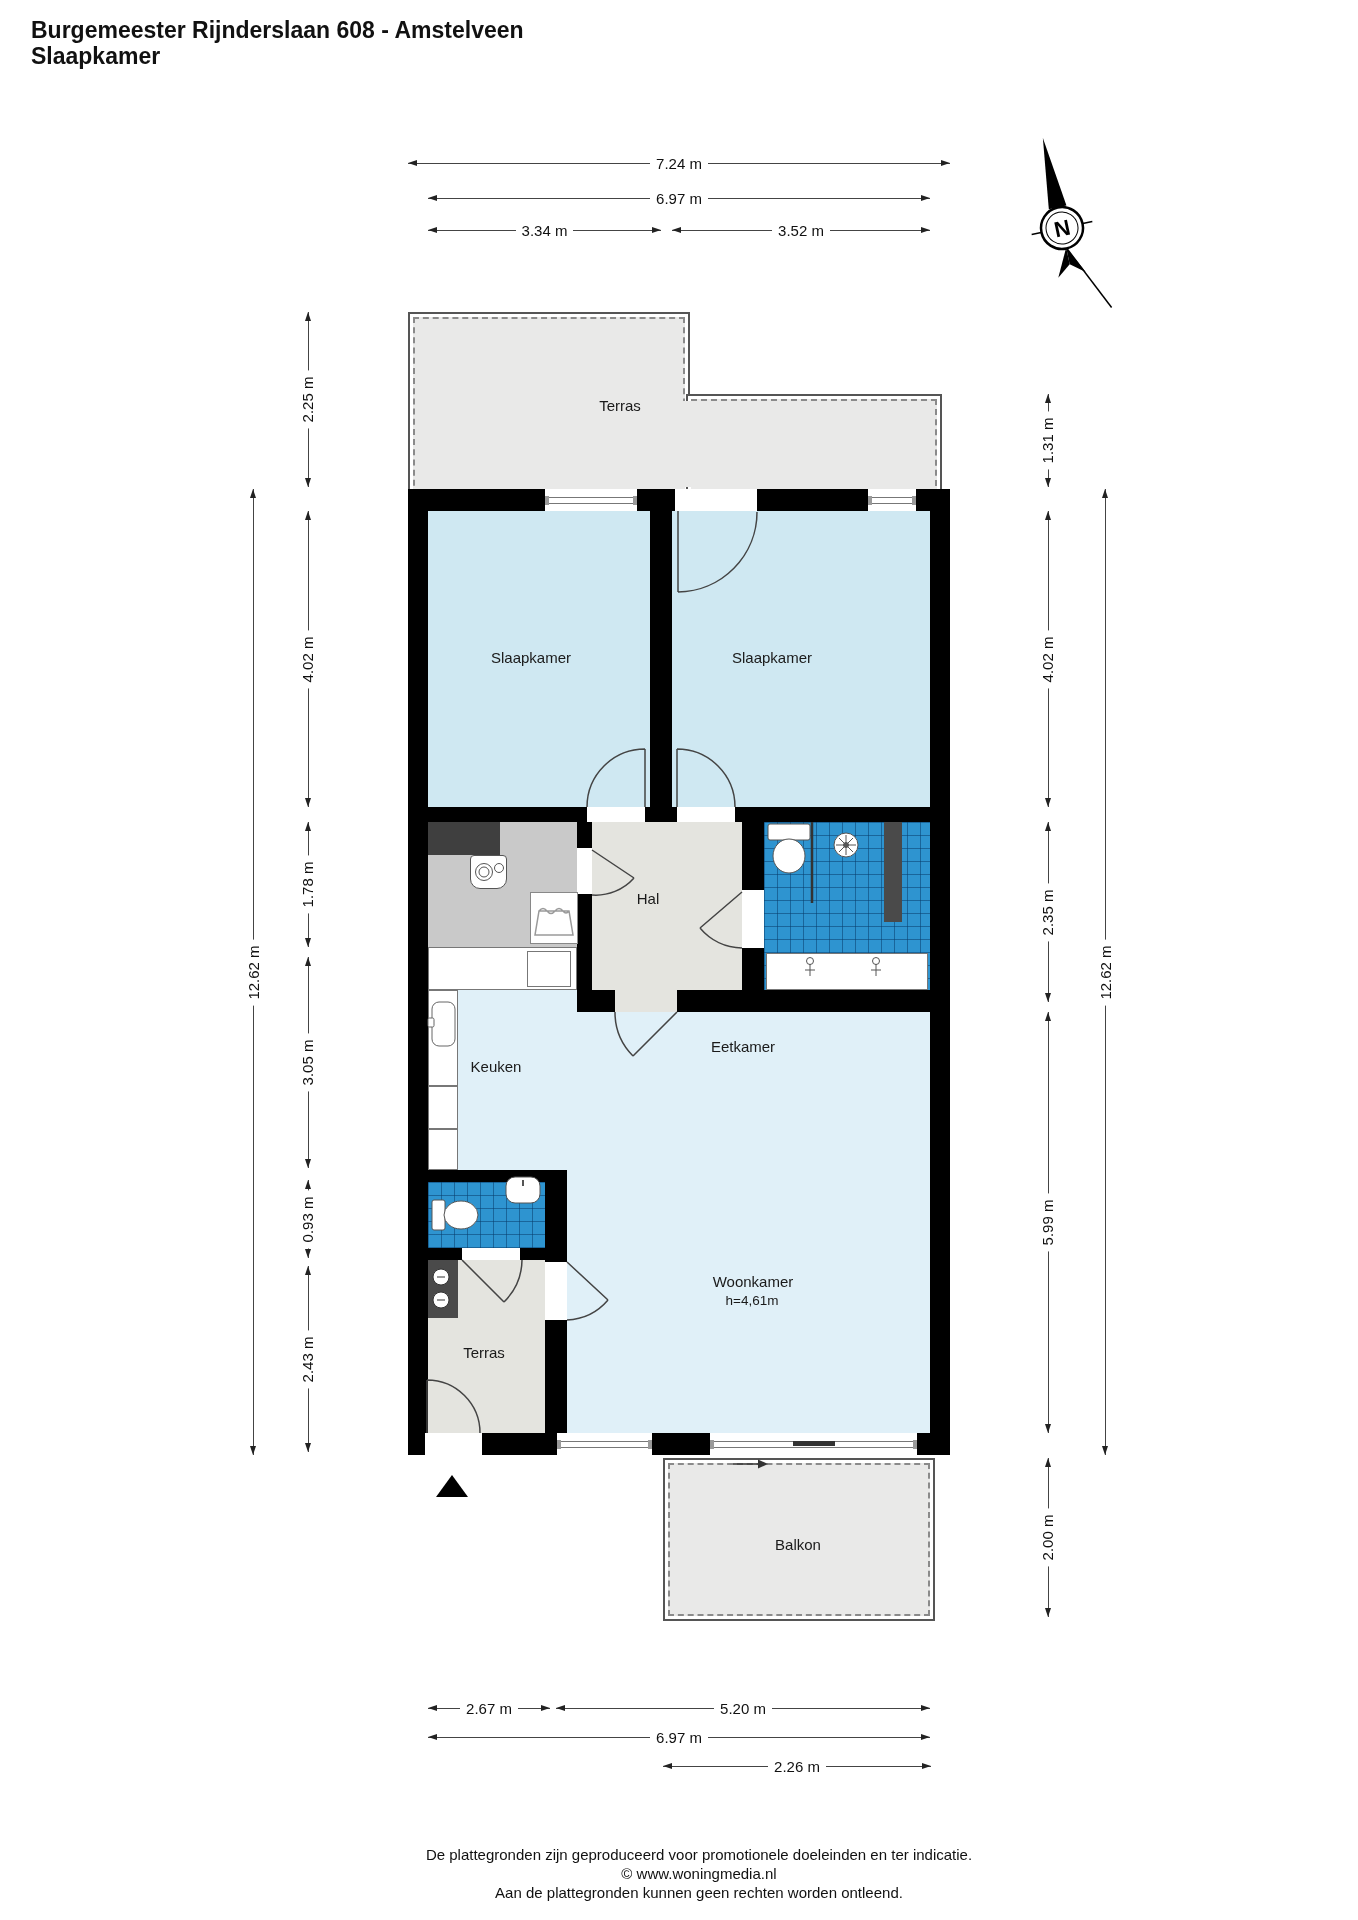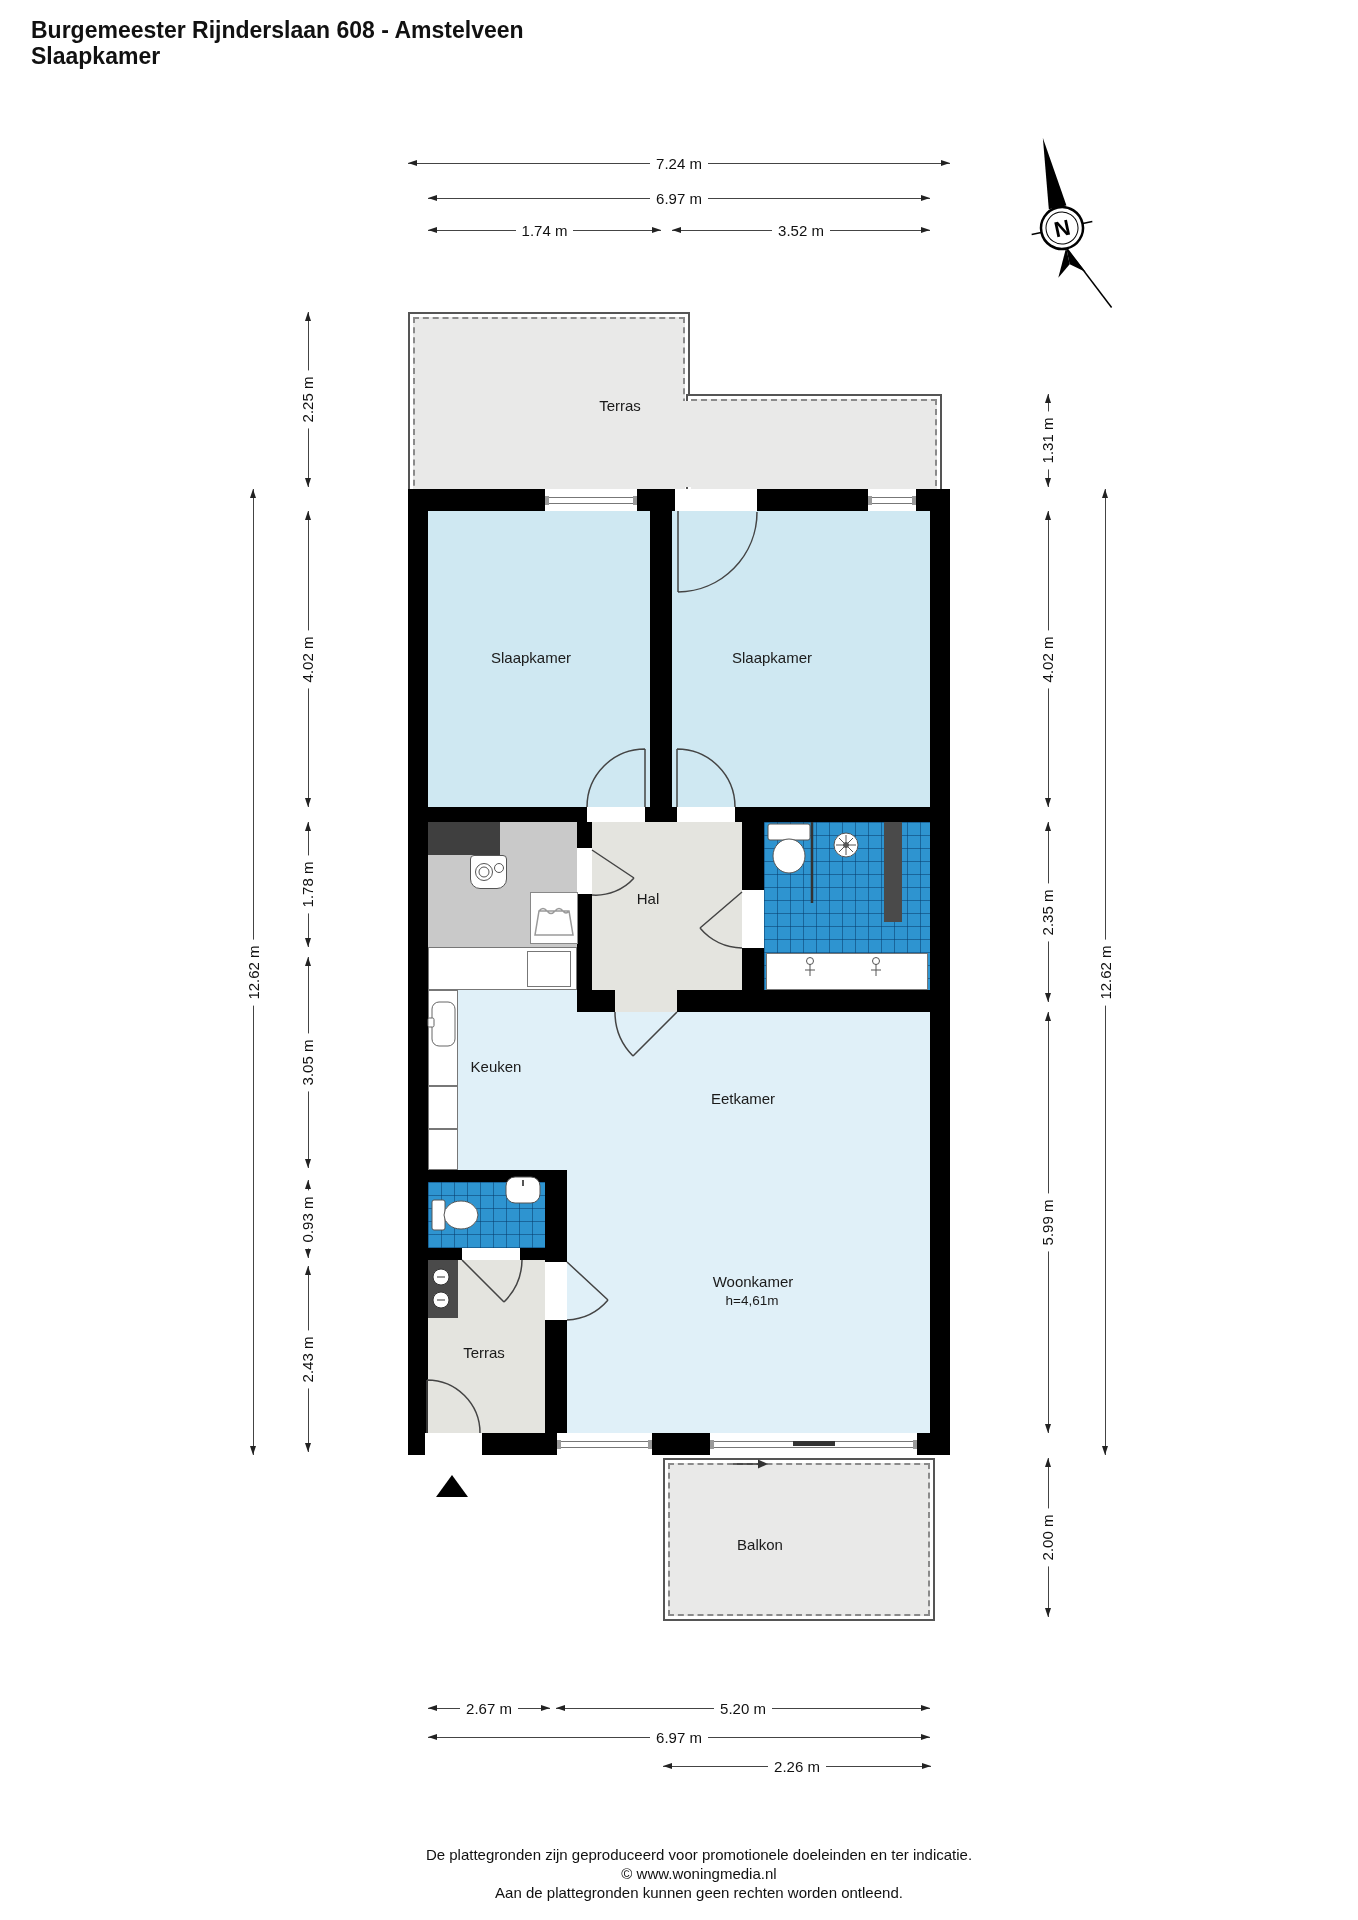--- a/index.html
+++ b/index.html
@@ -199,34 +199,34 @@
       <circle cx="0" cy="0" r="16" fill="none" stroke="#000" stroke-width="1"></circle>
       <text x="0" y="8" text-anchor="middle" font-size="22" font-weight="bold" font-family="Liberation Sans, sans-serif">N</text>
     </g>
   </svg>
 
   <div class="lbl" style="left:620px;top:405px;">Terras</div>
   <div class="lbl" style="left:531px;top:657px;">Slaapkamer</div>
   <div class="lbl" style="left:772px;top:657px;">Slaapkamer</div>
   <div class="lbl" style="left:648px;top:898px;">Hal</div>
   <div class="lbl" style="left:496px;top:1066px;">Keuken</div>
-  <div class="lbl" style="left:743px;top:1098px;">Eetkamer</div>
+  <div class="lbl" style="left:743px;top:1046px;">Eetkamer</div>
   <div class="lbl" style="left:753px;top:1281px;">Woonkamer</div>
   <div class="lbl small" style="left:752px;top:1300px;">h=4,61m</div>
   <div class="lbl" style="left:484px;top:1352px;">Terras</div>
-  <div class="lbl" style="left:760px;top:1544px;">Balkon</div>
+  <div class="lbl" style="left:798px;top:1544px;">Balkon</div>
 
   <div class="hd" style="left:408px;top:156px;width:542px;">
     <span>7.24 m</span>
     </div>
   <div class="hd" style="left:428px;top:191px;width:502px;">
     <span>6.97 m</span>
     </div>
   <div class="hd" style="left:428px;top:223px;width:233px;">
-    <span>1.74 m</span>
+    <span>3.34 m</span>
     </div>
   <div class="hd" style="left:672px;top:223px;width:258px;">
     <span>3.52 m</span>
     </div>
 
   <div class="hd" style="left:428px;top:1701px;width:122px;">
     <span>2.67 m</span>
     </div>
   <div class="hd" style="left:556px;top:1701px;width:374px;">
     <span>5.20 m</span>

